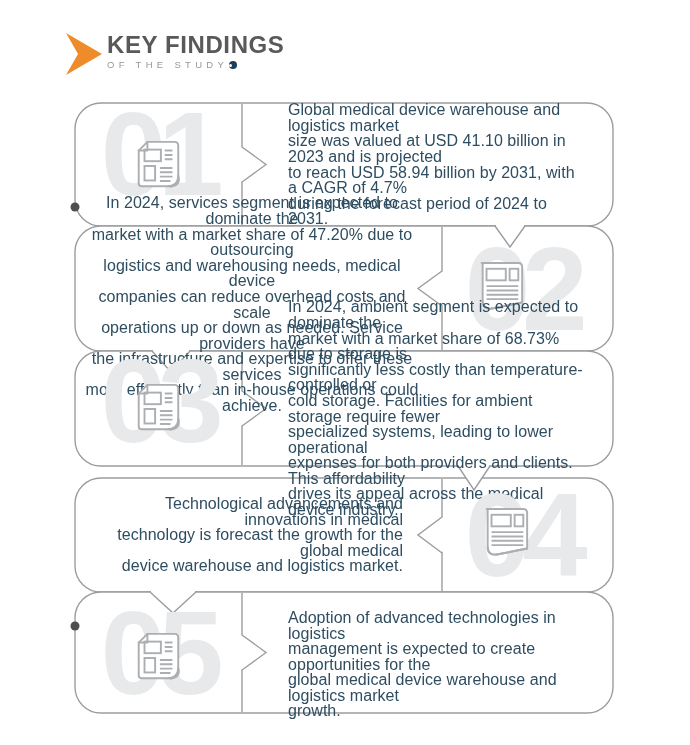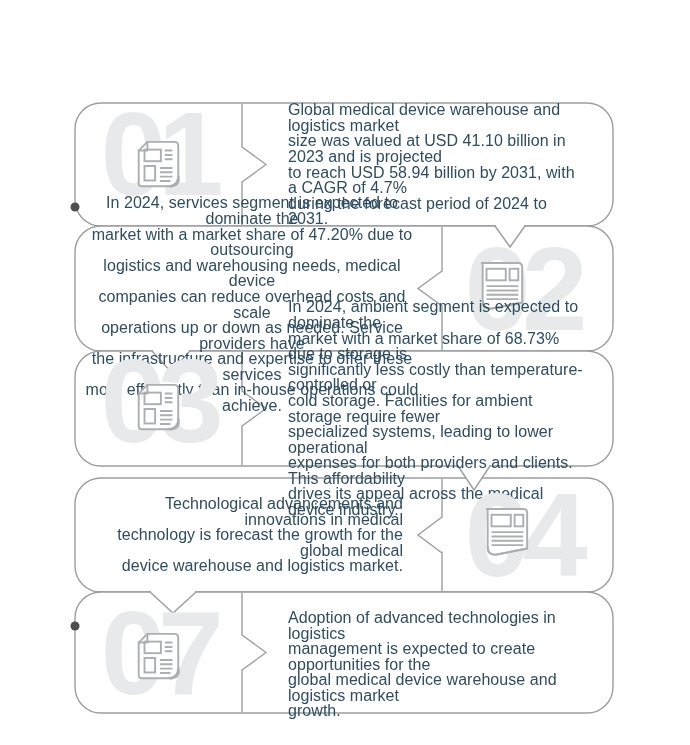--- a/index.html
+++ b/index.html
@@ -57,20 +57,32 @@
   .t2{left:85px;top:226px;height:157px;width:334px;text-align:center;}
   .t3{left:288px;top:351px;height:115px;width:300px;text-align:left;}
   .t4{left:85px;top:478px;height:114px;width:318px;text-align:right;}
   .t5{left:288px;top:592px;height:145px;width:300px;text-align:left;}
 </style>
 </head>
 <body>
 
 <div class="page">
 
+  <div class="header">
+    <svg class="logo-arrow" width="36" height="42" viewBox="0 0 36 42">
+      <polygon points="0,0 36,21 0,42 12,21" fill="#ee8c2b"></polygon>
+    </svg>
+    <div class="title-block">
+      <h1 class="title">KEY FINDINGS</h1>
+      <div class="subtitle-row">
+        <span class="subtitle">OF THE STUDY</span>
+        <span class="brand-dot"></span>
+      </div>
+    </div>
+  </div>
 
   <svg class="bg" width="690" height="745" viewBox="0 0 690 745">
 
     <g fill="#ffffff" stroke="#9b9da0" stroke-width="1.4">
       <rect x="75" y="103" width="538" height="123" rx="26"></rect>
       <rect x="75" y="226" width="538" height="125" rx="26"></rect>
       <rect x="75" y="351" width="538" height="115" rx="26"></rect>
       <rect x="75" y="478" width="538" height="114" rx="26"></rect>
       <rect x="75" y="592" width="538" height="121" rx="26"></rect>
     </g>
@@ -200,21 +212,21 @@
       </g>
     </svg>
     <div class="para t4">
       <span>Technological advancements and innovations in medical
 technology is forecast the growth for the global medical
 device warehouse and logistics market.</span>
     </div>
   </div>
 
   <div>
-    <div class="watermark w5">07</div>
+    <div class="watermark w5">05</div>
     <svg class="icon i5" width="62" height="54" viewBox="0 0 64 56">
       <g fill="#ffffff" stroke="#abafb2" stroke-width="2" stroke-linejoin="round" stroke-linecap="round">
         <path d="M21 3 H49 Q53 3 53 7 V38 Q53 49 41 49 H15 Q12 49 12 46 V12 Z"></path>
         <path d="M21 3 V12 H12" fill="none"></path>
         <path d="M53 38 Q56 48 45 49.5" fill="none"></path>
       </g>
       <g fill="none" stroke="#abafb2" stroke-width="2">
         <rect x="18" y="11" width="17" height="12"></rect>
         <rect x="18" y="28" width="11" height="15"></rect>
         <path d="M39 12 H47 M39 16.5 H47 M39 21 H47"></path>

